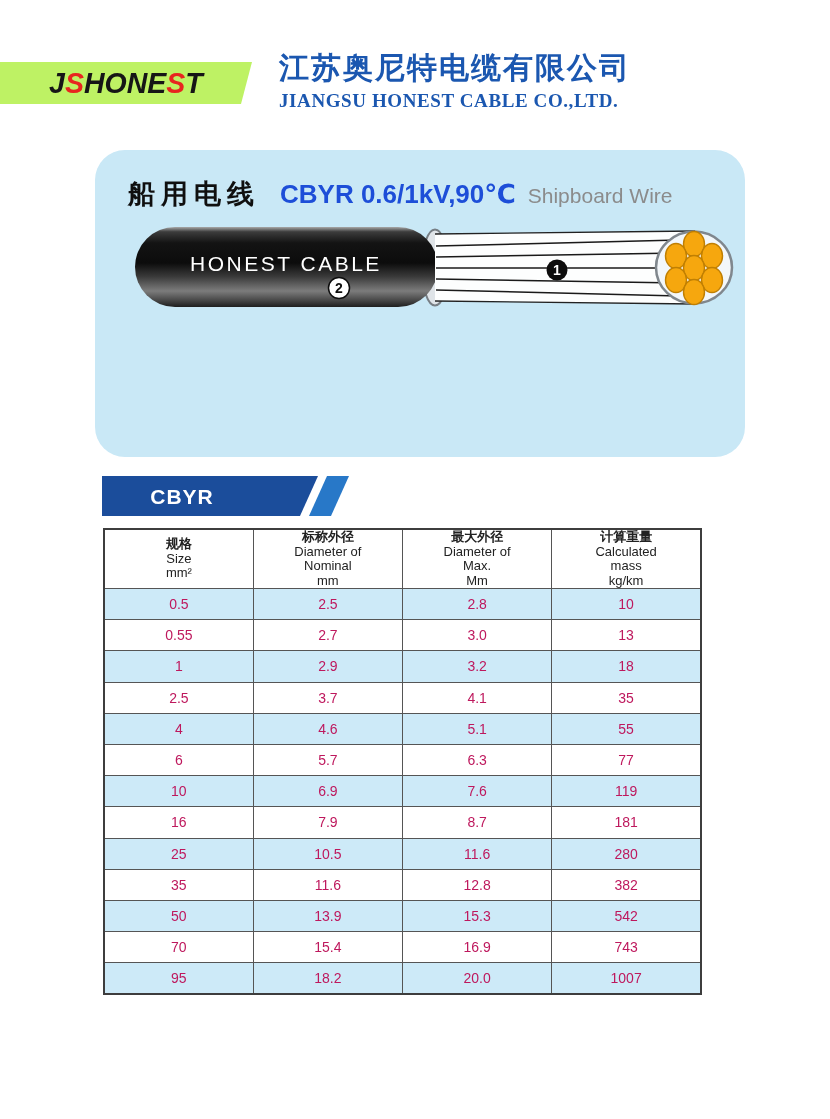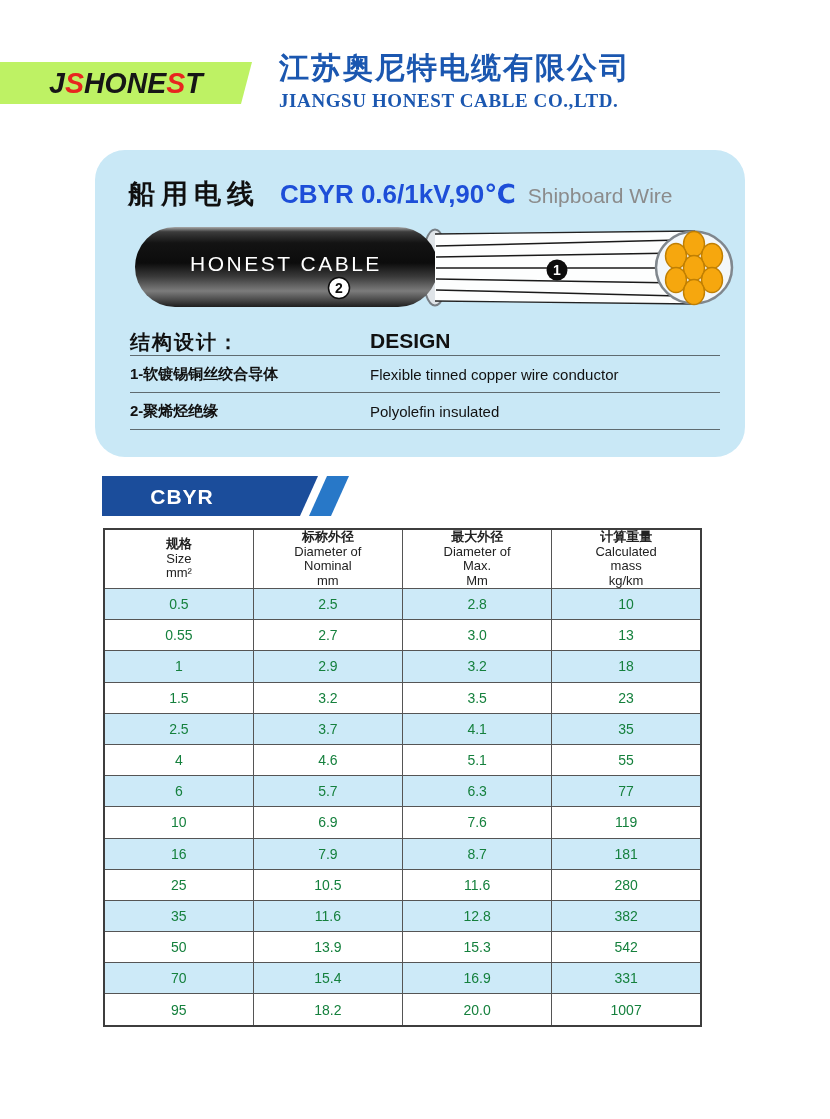--- a/index.html
+++ b/index.html
@@ -36,21 +36,21 @@
 
   
   .banner-svg{position:absolute;left:100px;top:474px;width:270px;height:44px;}
 
   
   table.spec{position:absolute;left:103px;top:528px;width:599px;border-collapse:collapse;
              table-layout:fixed;border:2px solid #3d3d3d;}
   table.spec th,table.spec td{border:1.5px solid #555;text-align:center;vertical-align:middle;padding:0;}
   table.spec thead th{height:57px;font-weight:normal;font-size:13px;line-height:14.5px;color:#222;}
   table.spec thead .th-cn{font-weight:bold;}
-  table.spec td{height:30.2px;font-size:14px;color:#15803d;}
+  table.spec td{height:30.2px;font-size:14px;color:#be185d;}
   table.spec tbody tr:nth-child(odd){background:#cdeaf8;}
 </style>
 </head>
 <body>
 
 <div class="page">
 
   <div>
     <div class="logo-band">
       <span class="logo-text"><span class="lg-k">J</span><span class="lg-r">S</span><span class="lg-k">H</span><span class="lg-k">O</span><span class="lg-k">N</span><span class="lg-k">E</span><span class="lg-r">S</span><span class="lg-k">T</span></span>
@@ -116,36 +116,20 @@
           <ellipse cx="543" cy="32" rx="10.5" ry="12.5"></ellipse>
           <ellipse cx="579" cy="32" rx="10.5" ry="12.5"></ellipse>
           <ellipse cx="561" cy="44" rx="10.5" ry="12.5"></ellipse>
           <ellipse cx="543" cy="56" rx="10.5" ry="12.5"></ellipse>
           <ellipse cx="579" cy="56" rx="10.5" ry="12.5"></ellipse>
           <ellipse cx="561" cy="68" rx="10.5" ry="12.5"></ellipse>
         </g>
       </g>
     </svg>
 
-    <div class="design">
-      <div class="design-head">
-        <span class="dh-cn">结构设计：</span>
-        <span class="dh-en">DESIGN</span>
-      </div>
-      <div class="design-rows" id="design-rows">
-          <div class="design-row">
-            <span class="dr-cn">1-软镀锡铜丝绞合导体</span>
-            <span class="dr-en">Flexible tinned copper wire conductor</span>
-          </div>
-          <div class="design-row">
-            <span class="dr-cn">2-聚烯烃绝缘</span>
-            <span class="dr-en">Polyolefin insulated</span>
-          </div>
-        </div>
-    </div>
   </div>
 
   <svg class="banner-svg" viewBox="0 0 270 44">
     <polygon points="2,2 218,2 200,42 2,42" fill="#1b4d9b"></polygon>
     <polygon points="227,2 249,2 231,42 209,42" fill="#2878c8"></polygon>
     <text x="82" y="30" text-anchor="middle" font-size="21" font-weight="bold" letter-spacing="1" fill="#ffffff" font-family="Liberation Sans, DejaVu Sans, sans-serif">CBYR</text>
   </svg>
 
   <table class="spec">
     <colgroup>
@@ -194,26 +178,20 @@
           <td>3.0</td>
           <td>13</td>
         </tr>
         <tr>
           <td>1</td>
           <td>2.9</td>
           <td>3.2</td>
           <td>18</td>
         </tr>
         <tr>
-          <td>1.5</td>
-          <td>3.2</td>
-          <td>3.5</td>
-          <td>23</td>
-        </tr>
-        <tr>
           <td>2.5</td>
           <td>3.7</td>
           <td>4.1</td>
           <td>35</td>
         </tr>
         <tr>
           <td>4</td>
           <td>4.6</td>
           <td>5.1</td>
           <td>55</td>
@@ -251,21 +229,21 @@
         <tr>
           <td>50</td>
           <td>13.9</td>
           <td>15.3</td>
           <td>542</td>
         </tr>
         <tr>
           <td>70</td>
           <td>15.4</td>
           <td>16.9</td>
-          <td>331</td>
+          <td>743</td>
         </tr>
         <tr>
           <td>95</td>
           <td>18.2</td>
           <td>20.0</td>
           <td>1007</td>
         </tr>
       </tbody>
   </table>
 

